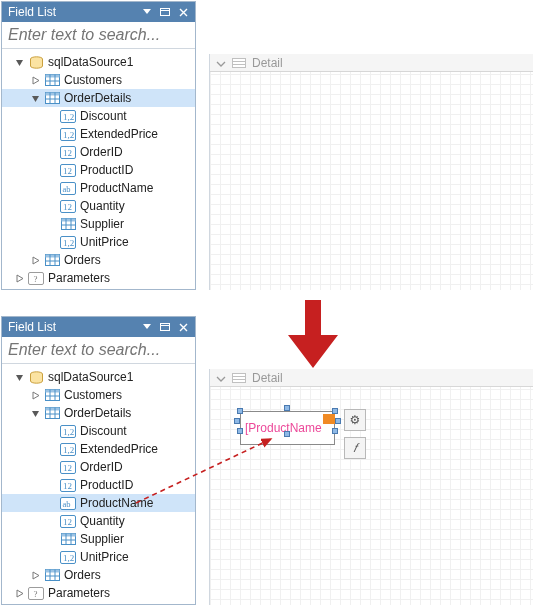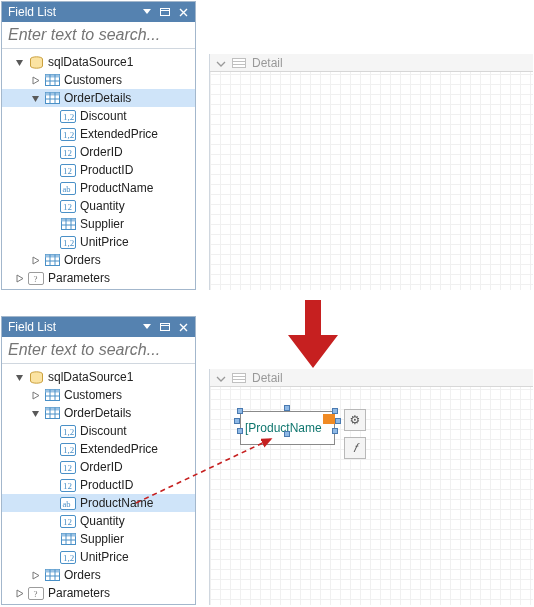--- a/index.html
+++ b/index.html
@@ -40,21 +40,21 @@
     background-size: 10px 10px; background-color: #fff;
   }
   .band-hdr {
     position:absolute; left:0; right:0; top:0; height:18px; background:#f5f5f5; border-bottom:1px solid #d7d7d7;
     display:flex; align-items:center; padding-left:6px; color:#999; gap:6px;
   }
   .band-collapse { width:10px; height:10px; }
   .band-ico { width:14px; height:12px; }
   .drop-field {
     position:absolute; border:1px solid #8a8a8a; background:#fff;
-    display:flex; align-items:center; padding:16px 4px; font-size:12px; color:#0f766e;
+    display:flex; align-items:center; padding:16px 4px; font-size:12px; color:#ec4899;
   }
   .sel-handle { position:absolute; width:6px; height:6px; background:#8fb9e6; border:1px solid #4a7ab0; }
   .smart-btn {
     position:absolute; width:22px; height:22px; border:1px solid #b8b8b8; background:#f4f4f4;
     display:flex;align-items:center;justify-content:center; color:#555;
   }
   .big-arrow { position:absolute; color:#c62020; }
   .drag-arrow { position:absolute; }
   .orange-tag { position:absolute; width:12px; height:10px; background:#f08a24; }
 </style>

